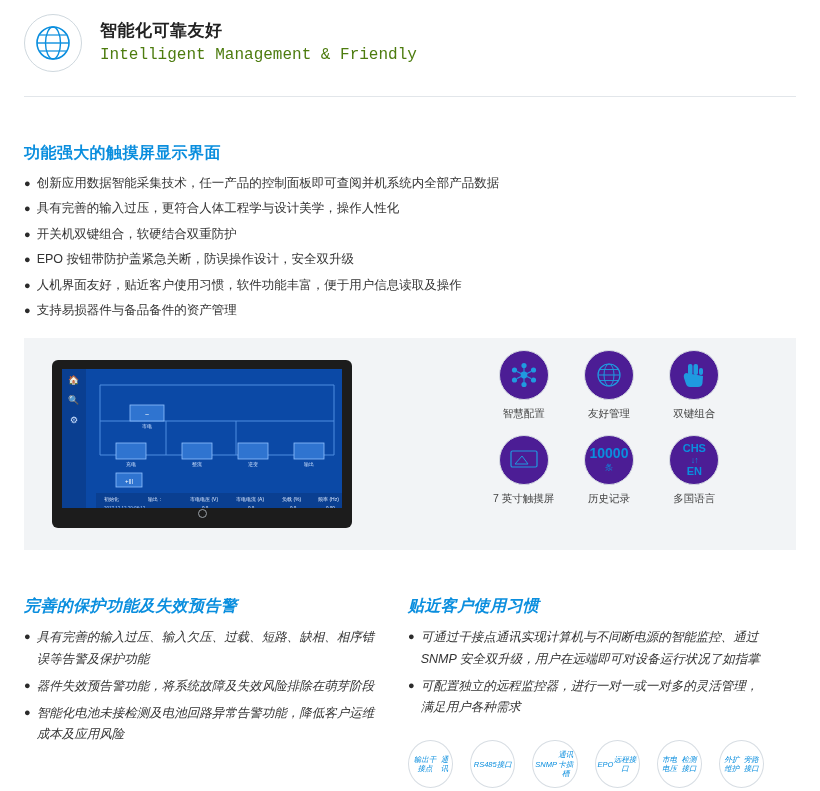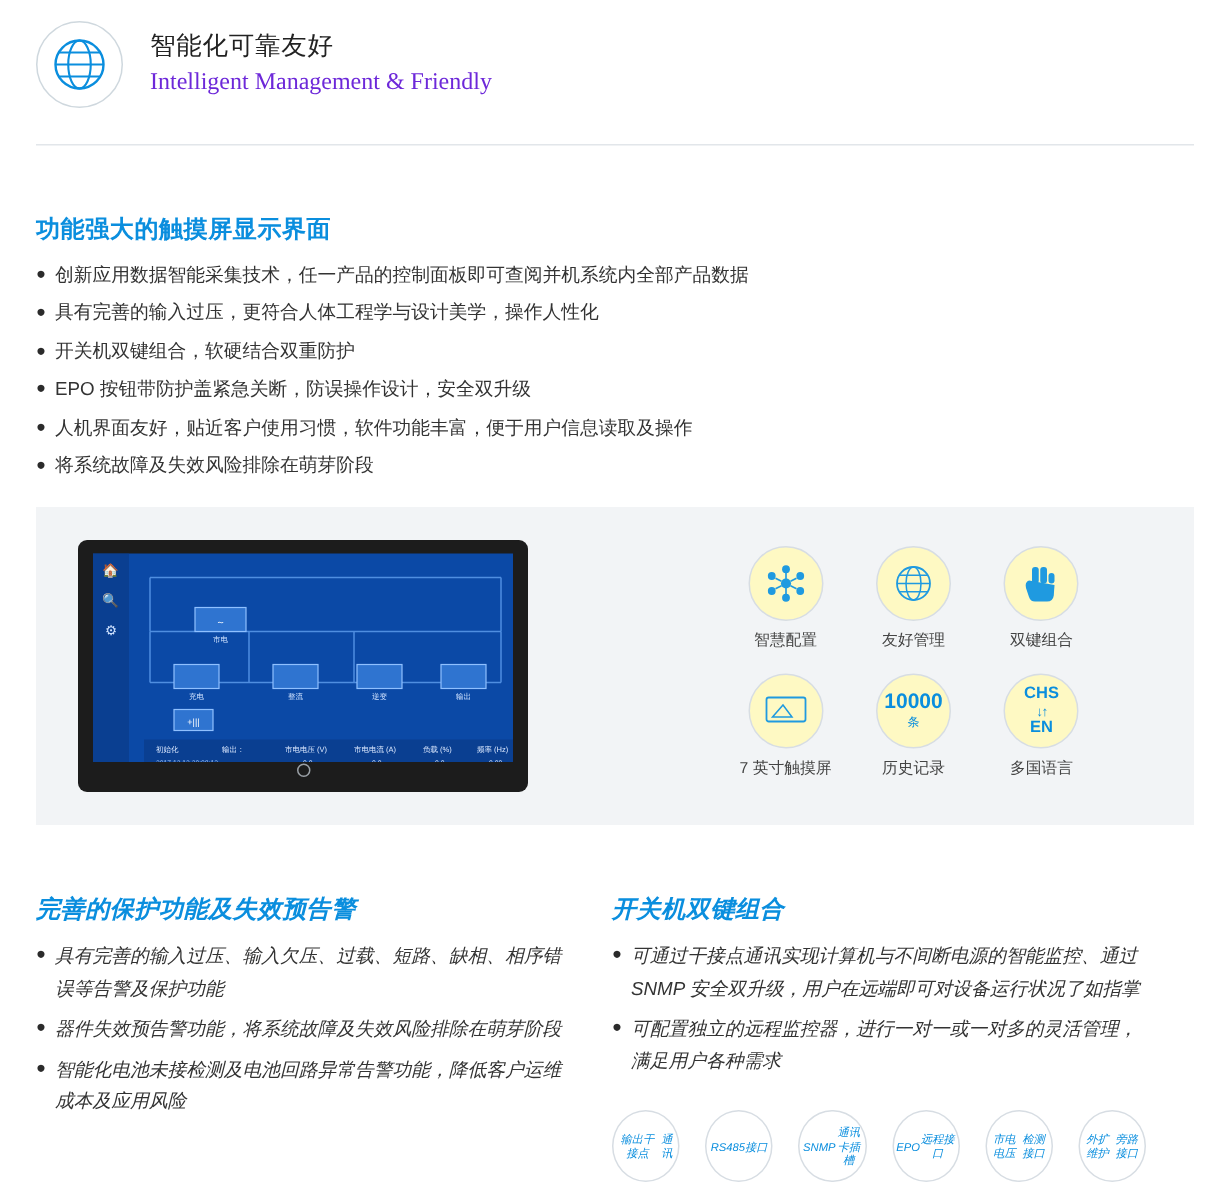--- a/index.html
+++ b/index.html
@@ -24,30 +24,30 @@
     width: 58px; height: 58px;
     border-radius: 50%;
     border: 1px solid #cfd8de;
     display: flex; align-items: center; justify-content: center;
     flex: 0 0 auto;
   }
   .globe-badge svg { display:block; }
   .header-text { margin-left: 18px; }
   .header-title {
     font-size: 17px;
-    font-weight: normal;
+    font-weight: bold;
     color: #222222;
     letter-spacing: 0.5px;
     line-height: 1.4;
   }
   .header-sub {
     font-size: 16px;
-    color: #6d28d9;
+    color: #4d7c0f;
     line-height: 1.5;
-    font-family: Liberation Serif, serif;
+    font-family: Liberation Mono, monospace;
   }
   .hr {
     height: 1px;
     background: #e2e6ea;
     margin: 6px 24px 0 24px;
   }
 
   
   .sec-title {
     color: #0a8ede;
@@ -127,34 +127,34 @@
   .home-circle {
     width: 9px; height: 9px;
     border: 1px solid #9aa0a6;
     border-radius: 50%;
   }
 
   
   .icon-grid {
     position: absolute;
     left: 460px;
-    top: 26px;
+    top: 12px;
     width: 250px;
     display: grid;
     grid-template-columns: repeat(3, 1fr);
     grid-row-gap: 14px;
     grid-column-gap: 6px;
   }
   .ic-cell { text-align: center; }
   .ic-circle {
     width: 50px; height: 50px;
     margin: 0 auto;
     border-radius: 50%;
     border: 1px solid #d7dde3;
-    background: #fef9c3;
+    background: #4c1d95;
     display: flex; align-items: center; justify-content: center;
   }
   .ic-label {
     margin-top: 7px;
     font-size: 10.5px;
     color: #444444;
     line-height: 1.3;
   }
   .ic-num {
     font-size: 14px;
@@ -241,21 +241,21 @@
       <div class="bullet">
         <span class="dot">●</span>
         <span class="txt">EPO 按钮带防护盖紧急关断，防误操作设计，安全双升级</span>
       </div>
       <div class="bullet">
         <span class="dot">●</span>
         <span class="txt"> 人机界面友好，贴近客户使用习惯，软件功能丰富，便于用户信息读取及操作</span>
       </div>
       <div class="bullet">
         <span class="dot">●</span>
-        <span class="txt"> 将系统故障及失效风险排除在萌芽阶段</span>
+        <span class="txt"> 支持易损器件与备品备件的资产管理</span>
       </div>
     </div>
   </div>
 
   <div class="panel">
 
     <div class="device">
       <div class="device-screen">
         <div class="dev-rail">
           <span class="rail-ic">🏠</span>
@@ -413,21 +413,21 @@
           <span class="txt">器件失效预告警功能，将系统故障及失效风险排除在萌芽阶段</span>
         </div>
         <div class="bullet">
           <span class="dot">●</span>
           <span class="txt">智能化电池未接检测及电池回路异常告警功能，降低客户运维成本及应用风险</span>
         </div>
       </div>
     </div>
 
     <div class="col">
-      <div class="sec-title">开关机双键组合</div>
+      <div class="sec-title">贴近客户使用习惯</div>
       <div class="bullets">
         <div class="bullet">
           <span class="dot">●</span>
           <span class="txt">可通过干接点通讯实现计算机与不间断电源的智能监控、通过 SNMP 安全双升级，用户在远端即可对设备运行状况了如指掌</span>
         </div>
         <div class="bullet">
           <span class="dot">●</span>
           <span class="txt">可配置独立的远程监控器，进行一对一或一对多的灵活管理，满足用户各种需求</span>
         </div>
       </div>

